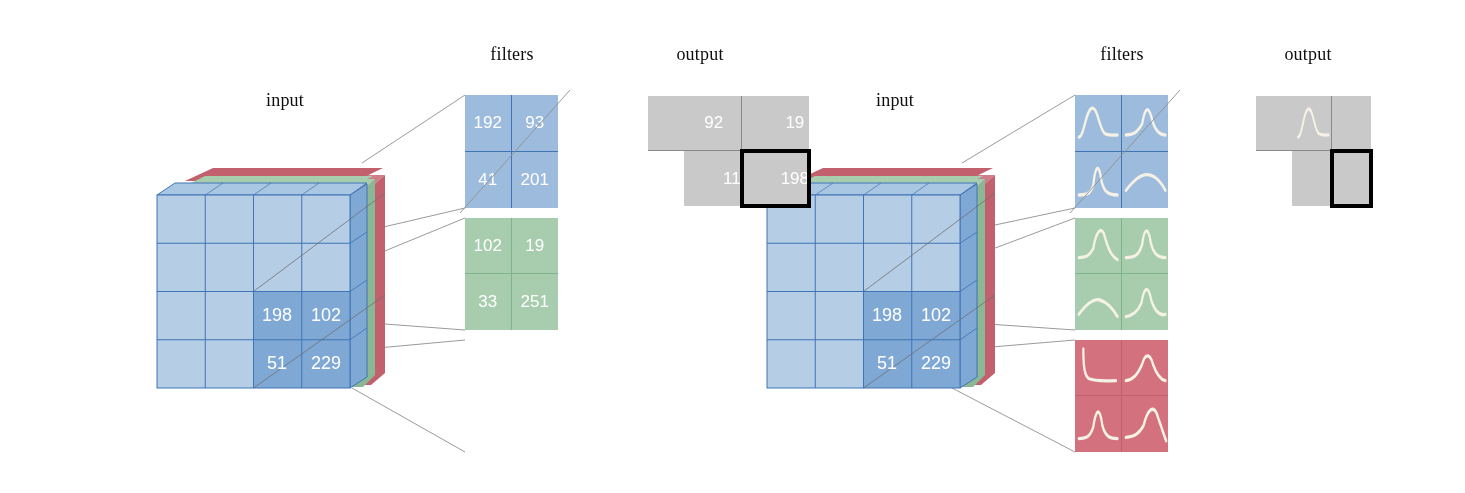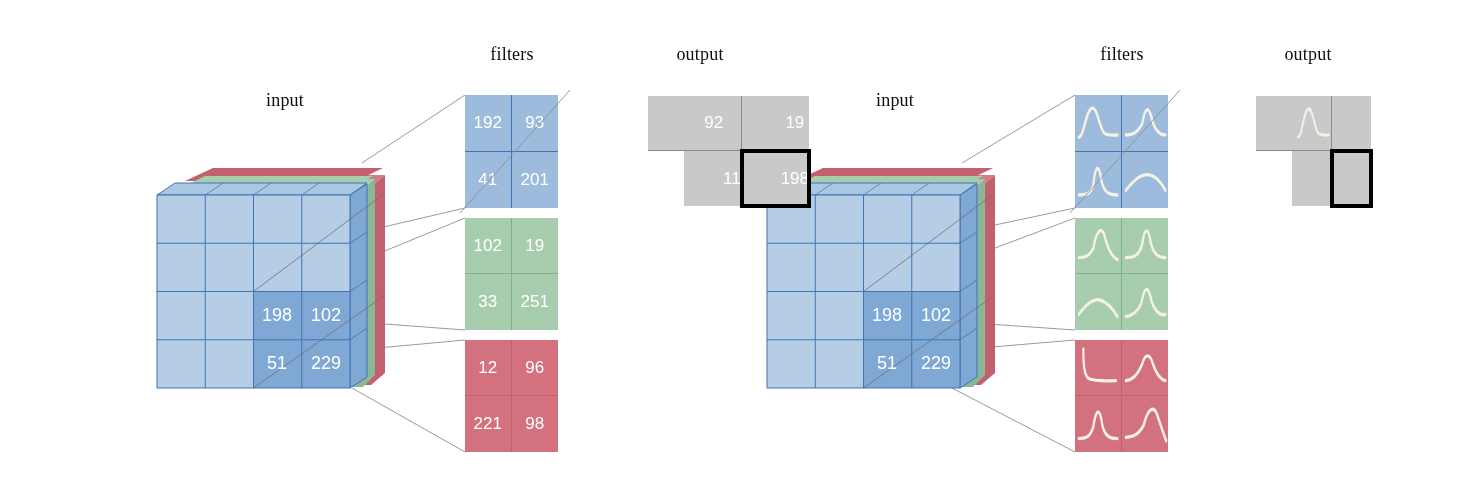--- a/index.html
+++ b/index.html
@@ -178,26 +178,20 @@
     <line x1="5" y1="128" x2="115" y2="5" stroke="#8e8e8e" stroke-width="0.9"></line>
   </svg>
 
   <div class="grid green" style="left:465px;top:218px;width:93px;height:112px;">
     <div class="cell r0c0">102</div>
     <div class="cell r0c1">19</div>
     <div class="cell r1c0">33</div>
     <div class="cell r1c1">251</div>
   </div>
 
-  <div class="grid red" style="left:465px;top:340px;width:93px;height:112px;">
-    <div class="cell r0c0">12</div>
-    <div class="cell r0c1">96</div>
-    <div class="cell r1c0">221</div>
-    <div class="cell r1c1">98</div>
-  </div>
 
   <div class="label" style="left:640px;top:44px;width:120px;">output</div>
 
   <div class="grid gray" style="left:648px;top:96px;width:92px;height:110px;">
     <div class="cell r0c0">92</div>
     <div class="cell r0c1">19</div>
     <div class="cell r1c0">11</div>
     <div class="cell r1c1 highlight">198</div>
   </div>
 

